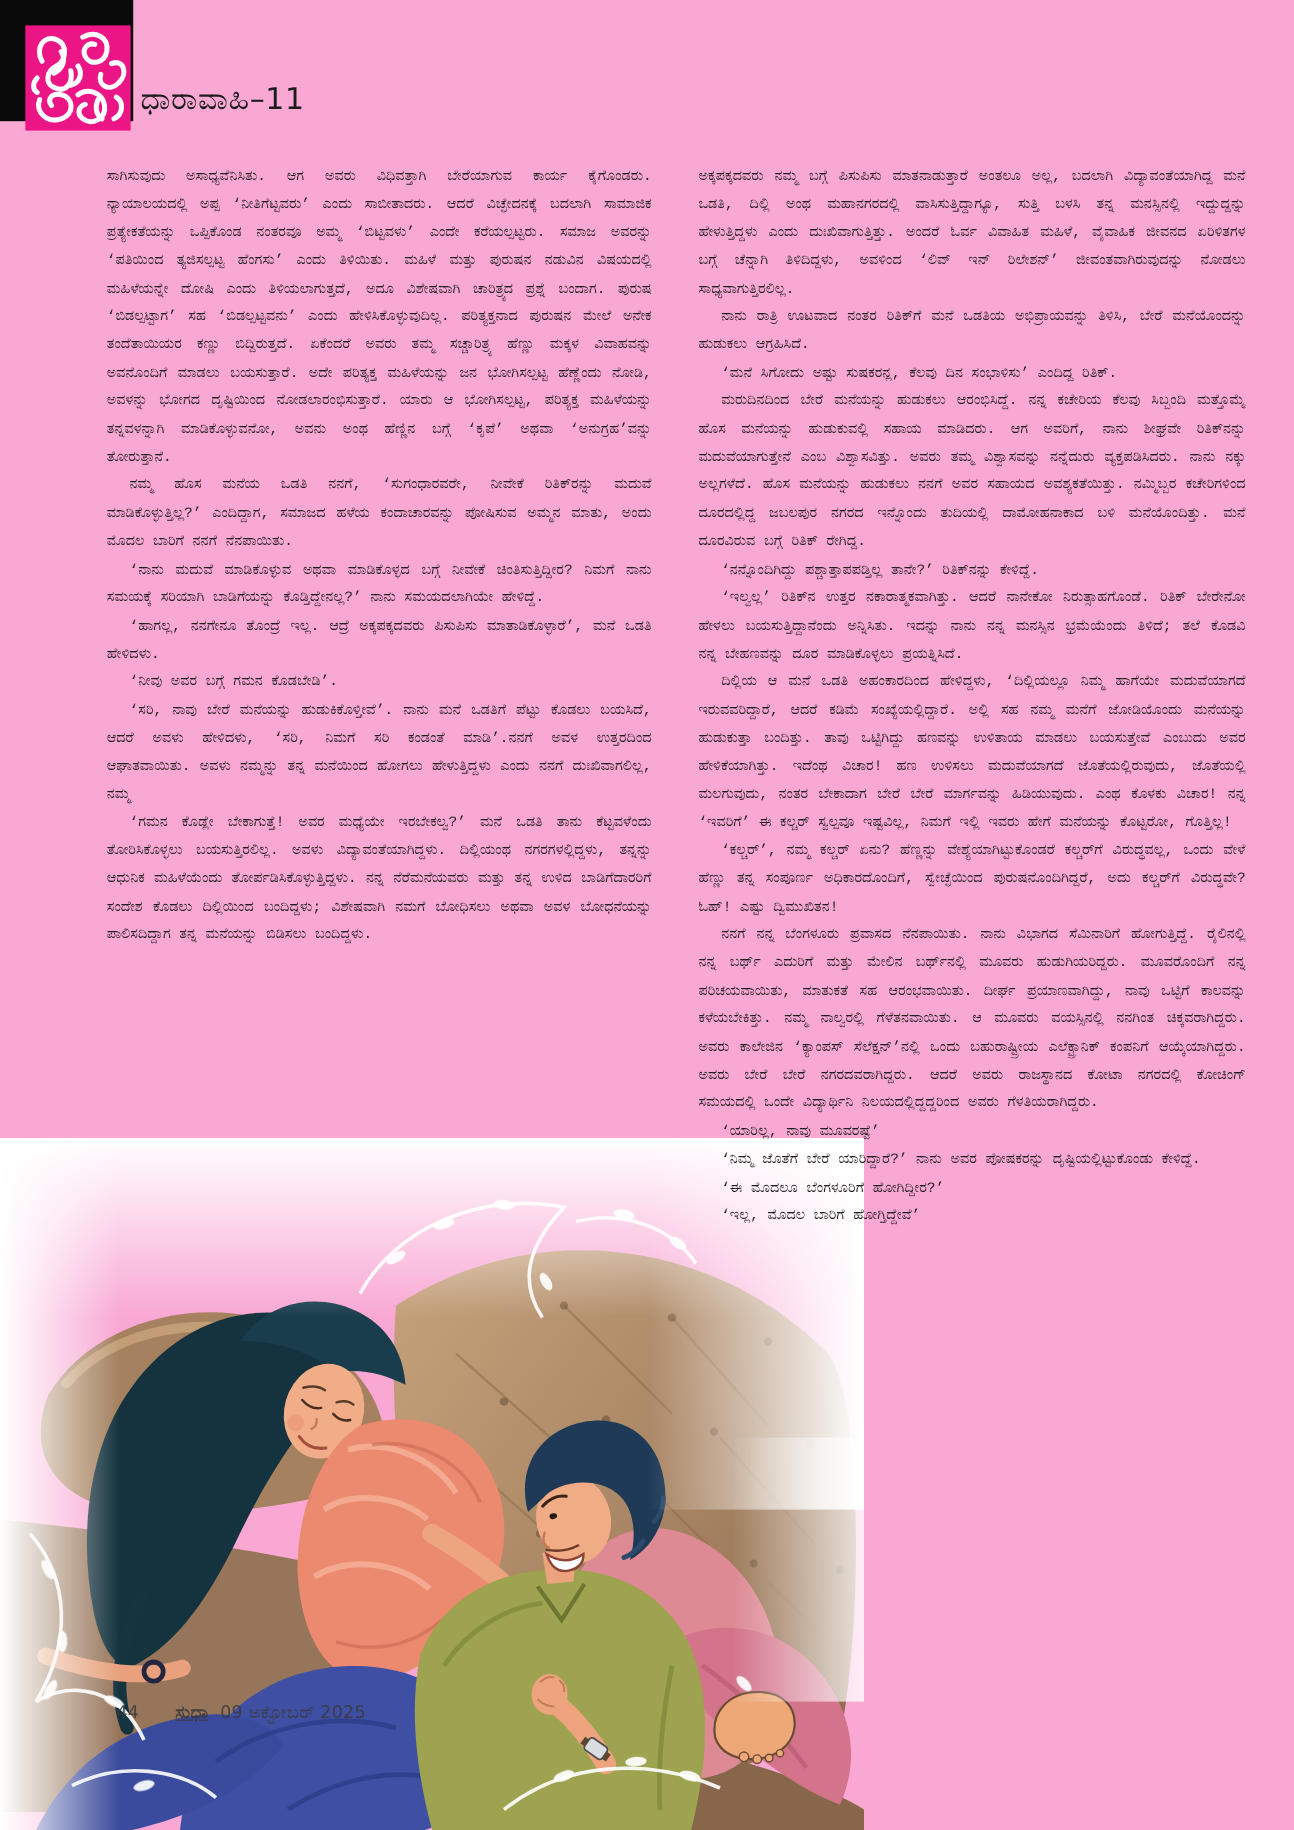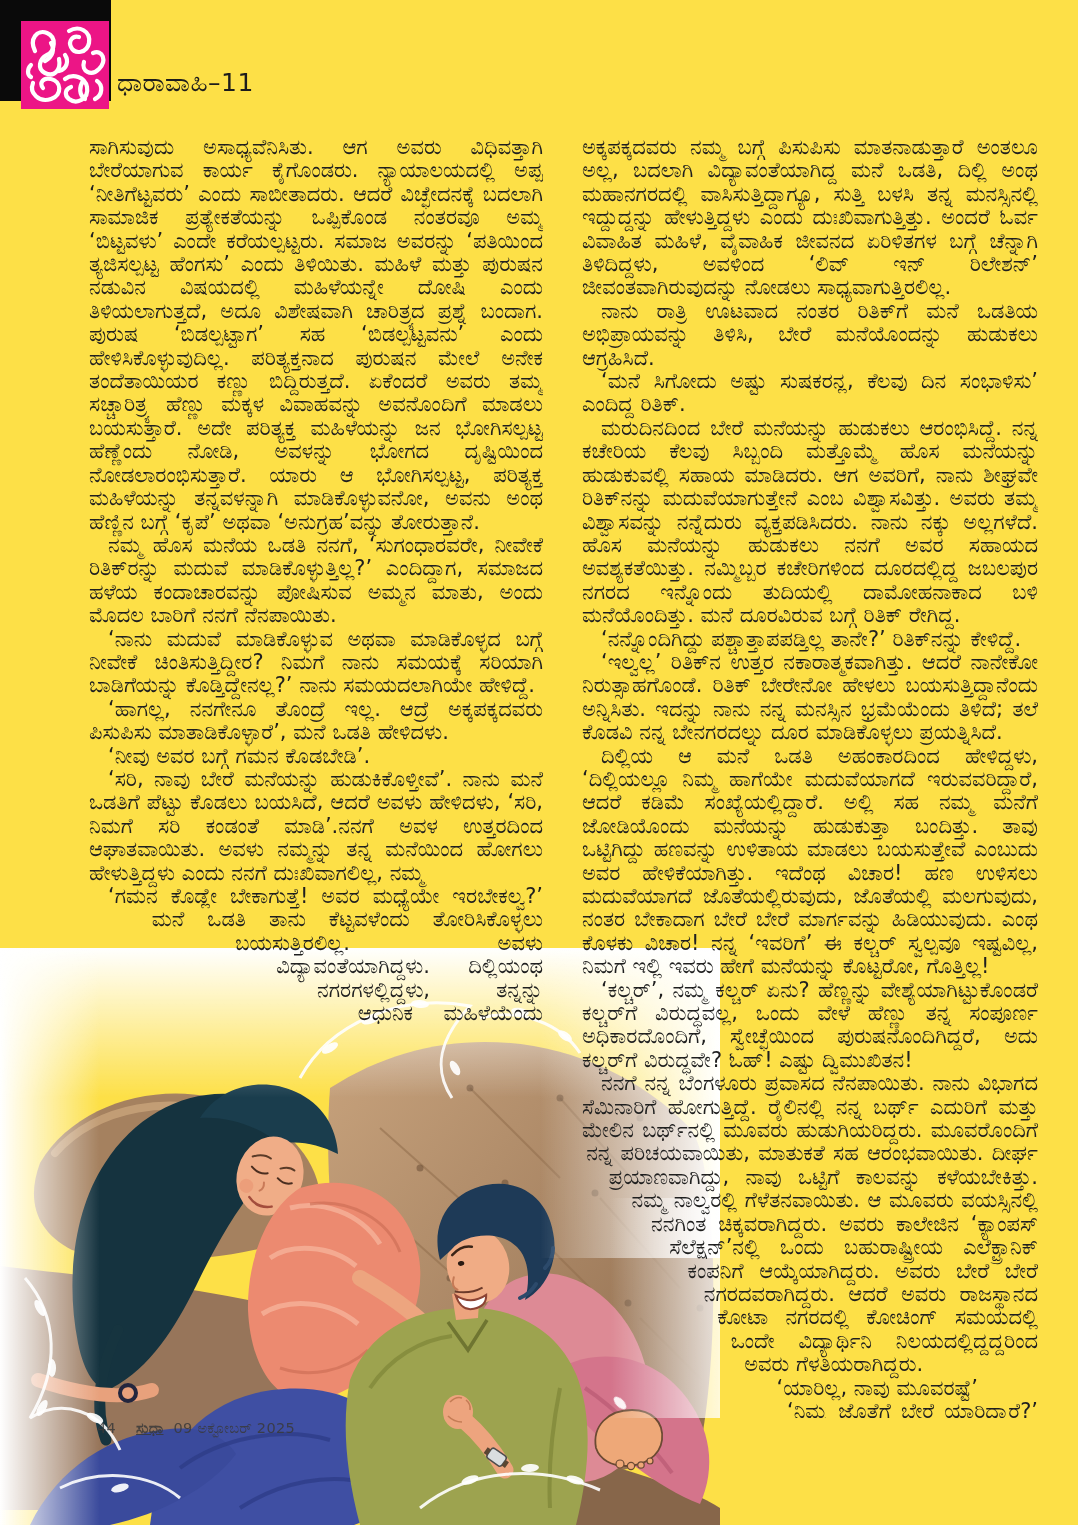--- a/index.html
+++ b/index.html
@@ -1,43 +1,44 @@
 <!DOCTYPE html>
 <html><head>
 <meta charset="utf-8">
 <style>
   html,body{margin:0;padding:0;background:#e9e9e9;}
   .page{
     position:relative;
     width:1078px;height:1525px;
     margin:0 auto;
-    background:#fde047;
+    background:#f9a8d4;
     overflow:hidden;
     font-family:"DejaVu Sans","Liberation Sans",sans-serif;
     color:#1f1f1f;
   }
   
   .logo-black{
     position:absolute;left:0;top:0;width:111px;height:101px;
     background:#0a0a0a;
   }
   .logo-pink{
     position:absolute;left:21px;top:21px;width:88px;height:88px;
   }
   .series-title{
     position:absolute;left:117px;top:68px;
     font-size:25px;letter-spacing:.5px;color:#1c1c1c;
   }
   
   .col{
     position:absolute;
-    font-size:21px;line-height:23.4px;
+    font-size:12px;line-height:23.4px;
     text-align:justify;
     overflow:hidden;
     z-index:2;
+    font-family:Liberation Mono, monospace;
   }
   .col p{margin:0;}
   .col p.ind{text-indent:19px;}
   .col-left{left:85px;top:136px;width:458px;height:905px;}
   .col-right{left:578px;top:136px;width:460px;height:1282px;}
   .wrap-shape{float:left;}
   .wrap-shape.left{
     width:300px;height:905px;
     shape-outside:polygon(0 0,4px 0,4px 86%,150px 90.5%,300px 100%,0 100%);
   }
@@ -49,21 +50,21 @@
   .illustration{
     position:absolute;left:0;top:948px;width:720px;height:577px;
     z-index:1;
   }
   
   .footer{
     position:absolute;left:97px;top:1420px;z-index:3;
     font-size:14.5px;color:#3a3a3a;opacity:.85;
     letter-spacing:.3px;white-space:nowrap;
   }
-  .footer .pg{margin-right:20px;text-align:right;}
+  .footer .pg{margin-right:30px;text-align:right;}
   .footer .mag{font-weight:bold;margin-right:10px;text-decoration:underline;}
 </style>
 </head>
 <body>
 
 <div class="page">
 
   <div class="logo-black"></div>
   <svg class="logo-pink" viewBox="0 0 88 88" aria-hidden="true">
     <rect x="0" y="0" width="88" height="88" fill="#ec1586"></rect>
@@ -253,21 +254,21 @@
     <p class="ind">‘ಗಮನ ಕೊಡ್ಲೇ ಬೇಕಾಗುತ್ತೆ! ಅವರ ಮಧ್ಯೆಯೇ ಇರಬೇಕಲ್ವ?’ ಮನೆ ಒಡತಿ ತಾನು ಕೆಟ್ಟವಳೆಂದು ತೋರಿಸಿಕೊಳ್ಳಲು ಬಯಸುತ್ತಿರಲಿಲ್ಲ. ಅವಳು ವಿದ್ಯಾವಂತೆಯಾಗಿದ್ದಳು. ದಿಲ್ಲಿಯಂಥ ನಗರಗಳಲ್ಲಿದ್ದಳು, ತನ್ನನ್ನು ಆಧುನಿಕ ಮಹಿಳೆಯೆಂದು ತೋರ್ಪಡಿಸಿಕೊಳ್ಳುತ್ತಿದ್ದಳು. ನನ್ನ ನೆರೆಮನೆಯವರು ಮತ್ತು ತನ್ನ ಉಳಿದ ಬಾಡಿಗೆದಾರರಿಗೆ ಸಂದೇಶ ಕೊಡಲು ದಿಲ್ಲಿಯಿಂದ ಬಂದಿದ್ದಳು; ವಿಶೇಷವಾಗಿ ನಮಗೆ ಬೋಧಿಸಲು ಅಥವಾ ಅವಳ ಬೋಧನೆಯನ್ನು ಪಾಲಿಸದಿದ್ದಾಗ ತನ್ನ ಮನೆಯನ್ನು ಬಿಡಿಸಲು ಬಂದಿದ್ದಳು.</p>
   </div>
 
   <div class="col col-right">
     <div class="wrap-shape right" aria-hidden="true"></div>
     <p>ಅಕ್ಕಪಕ್ಕದವರು ನಮ್ಮ ಬಗ್ಗೆ ಪಿಸುಪಿಸು ಮಾತನಾಡುತ್ತಾರೆ ಅಂತಲೂ ಅಲ್ಲ, ಬದಲಾಗಿ ವಿದ್ಯಾವಂತೆಯಾಗಿದ್ದ ಮನೆ ಒಡತಿ, ದಿಲ್ಲಿ ಅಂಥ ಮಹಾನಗರದಲ್ಲಿ ವಾಸಿಸುತ್ತಿದ್ದಾಗ್ಯೂ, ಸುತ್ತಿ ಬಳಸಿ ತನ್ನ ಮನಸ್ಸಿನಲ್ಲಿ ಇದ್ದುದ್ದನ್ನು ಹೇಳುತ್ತಿದ್ದಳು ಎಂದು ದುಃಖಿವಾಗುತ್ತಿತ್ತು. ಅಂದರೆ ಓರ್ವ ವಿವಾಹಿತ ಮಹಿಳೆ, ವೈವಾಹಿಕ ಜೀವನದ ಏರಿಳಿತಗಳ ಬಗ್ಗೆ ಚೆನ್ನಾಗಿ ತಿಳಿದಿದ್ದಳು, ಅವಳಿಂದ ‘ಲಿವ್ ಇನ್ ರಿಲೇಶನ್’ ಜೀವಂತವಾಗಿರುವುದನ್ನು ನೋಡಲು ಸಾಧ್ಯವಾಗುತ್ತಿರಲಿಲ್ಲ.</p>
     <p class="ind">ನಾನು ರಾತ್ರಿ ಊಟವಾದ ನಂತರ ರಿತಿಕ್‌ಗೆ ಮನೆ ಒಡತಿಯ ಅಭಿಪ್ರಾಯವನ್ನು ತಿಳಿಸಿ, ಬೇರೆ ಮನೆಯೊಂದನ್ನು ಹುಡುಕಲು ಆಗ್ರಹಿಸಿದೆ.</p>
     <p class="ind">‘ಮನೆ ಸಿಗೋದು ಅಷ್ಟು ಸುಷಕರನ್ಲ, ಕೆಲವು ದಿನ ಸಂಭಾಳಿಸು’ ಎಂದಿದ್ದ ರಿತಿಕ್.</p>
     <p class="ind">ಮರುದಿನದಿಂದ ಬೇರೆ ಮನೆಯನ್ನು ಹುಡುಕಲು ಆರಂಭಿಸಿದ್ದೆ. ನನ್ನ ಕಚೇರಿಯ ಕೆಲವು ಸಿಬ್ಬಂದಿ ಮತ್ತೊಮ್ಮೆ ಹೊಸ ಮನೆಯನ್ನು ಹುಡುಕುವಲ್ಲಿ ಸಹಾಯ ಮಾಡಿದರು. ಆಗ ಅವರಿಗೆ, ನಾನು ಶೀಘ್ರವೇ ರಿತಿಕ್‌ನನ್ನು ಮದುವೆಯಾಗುತ್ತೇನೆ ಎಂಬ ವಿಶ್ವಾಸವಿತ್ತು. ಅವರು ತಮ್ಮ ವಿಶ್ವಾಸವನ್ನು ನನ್ನೆದುರು ವ್ಯಕ್ತಪಡಿಸಿದರು. ನಾನು ನಕ್ಕು ಅಲ್ಲಗಳೆದೆ. ಹೊಸ ಮನೆಯನ್ನು ಹುಡುಕಲು ನನಗೆ ಅವರ ಸಹಾಯದ ಅವಶ್ಯಕತೆಯಿತ್ತು. ನಮ್ಮಿಬ್ಬರ ಕಚೇರಿಗಳಿಂದ ದೂರದಲ್ಲಿದ್ದ ಜಬಲಪುರ ನಗರದ ಇನ್ನೊಂದು ತುದಿಯಲ್ಲಿ ದಾಮೋಹನಾಕಾದ ಬಳಿ ಮನೆಯೊಂದಿತ್ತು. ಮನೆ ದೂರವಿರುವ ಬಗ್ಗೆ ರಿತಿಕ್ ರೇಗಿದ್ದ.</p>
     <p class="ind">‘ನನ್ನೊಂದಿಗಿದ್ದು ಪಶ್ಚಾತ್ತಾಪಪಡ್ತಿಲ್ಲ ತಾನೇ?’ ರಿತಿಕ್‌ನನ್ನು ಕೇಳಿದ್ದೆ.</p>
-    <p class="ind">‘ಇಲ್ವಲ್ಲ’ ರಿತಿಕ್‌ನ ಉತ್ತರ ನಕಾರಾತ್ಮಕವಾಗಿತ್ತು. ಆದರೆ ನಾನೇಕೋ ನಿರುತ್ಸಾಹಗೊಂಡೆ. ರಿತಿಕ್ ಬೇರೇನೋ ಹೇಳಲು ಬಯಸುತ್ತಿದ್ದಾನೆಂದು ಅನ್ನಿಸಿತು. ಇದನ್ನು ನಾನು ನನ್ನ ಮನಸ್ಸಿನ ಭ್ರಮೆಯೆಂದು ತಿಳಿದೆ; ತಲೆ ಕೊಡವಿ ನನ್ನ ಬೇನಗರದಲ್ನು ದೂರ ಮಾಡಿಕೊಳ್ಳಲು ಪ್ರಯತ್ನಿಸಿದೆ.</p>
+    <p class="ind">‘ಇಲ್ವಲ್ಲ’ ರಿತಿಕ್‌ನ ಉತ್ತರ ನಕಾರಾತ್ಮಕವಾಗಿತ್ತು. ಆದರೆ ನಾನೇಕೋ ನಿರುತ್ಸಾಹಗೊಂಡೆ. ರಿತಿಕ್ ಬೇರೇನೋ ಹೇಳಲು ಬಯಸುತ್ತಿದ್ದಾನೆಂದು ಅನ್ನಿಸಿತು. ಇದನ್ನು ನಾನು ನನ್ನ ಮನಸ್ಸಿನ ಭ್ರಮೆಯೆಂದು ತಿಳಿದೆ; ತಲೆ ಕೊಡವಿ ನನ್ನ ಬೇಹಣವನ್ನು ದೂರ ಮಾಡಿಕೊಳ್ಳಲು ಪ್ರಯತ್ನಿಸಿದೆ.</p>
     <p class="ind">ದಿಲ್ಲಿಯ ಆ ಮನೆ ಒಡತಿ ಅಹಂಕಾರದಿಂದ ಹೇಳಿದ್ದಳು, ‘ದಿಲ್ಲಿಯಲ್ಲೂ ನಿಮ್ಮ ಹಾಗೆಯೇ ಮದುವೆಯಾಗದೆ ಇರುವವರಿದ್ದಾರೆ, ಆದರೆ ಕಡಿಮೆ ಸಂಖ್ಯೆಯಲ್ಲಿದ್ದಾರೆ. ಅಲ್ಲಿ ಸಹ ನಮ್ಮ ಮನೆಗೆ ಜೋಡಿಯೊಂದು ಮನೆಯನ್ನು ಹುಡುಕುತ್ತಾ ಬಂದಿತ್ತು. ತಾವು ಒಟ್ಟಿಗಿದ್ದು ಹಣವನ್ನು ಉಳಿತಾಯ ಮಾಡಲು ಬಯಸುತ್ತೇವೆ ಎಂಬುದು ಅವರ ಹೇಳಿಕೆಯಾಗಿತ್ತು. ಇದೆಂಥ ವಿಚಾರ! ಹಣ ಉಳಿಸಲು ಮದುವೆಯಾಗದೆ ಜೊತೆಯಲ್ಲಿರುವುದು, ಜೊತೆಯಲ್ಲಿ ಮಲಗುವುದು, ನಂತರ ಬೇಕಾದಾಗ ಬೇರೆ ಬೇರೆ ಮಾರ್ಗವನ್ನು ಹಿಡಿಯುವುದು. ಎಂಥ ಕೊಳಕು ವಿಚಾರ! ನನ್ನ ‘ಇವರಿಗೆ’ ಈ ಕಲ್ಚರ್ ಸ್ವಲ್ಪವೂ ಇಷ್ಟವಿಲ್ಲ, ನಿಮಗೆ ಇಲ್ಲಿ ಇವರು ಹೇಗೆ ಮನೆಯನ್ನು ಕೊಟ್ಟರೋ, ಗೊತ್ತಿಲ್ಲ!</p>
     <p class="ind">‘ಕಲ್ಚರ್’, ನಮ್ಮ ಕಲ್ಚರ್ ಏನು? ಹೆಣ್ಣನ್ನು ವೇಶ್ಯೆಯಾಗಿಟ್ಟುಕೊಂಡರೆ ಕಲ್ಚರ್‌ಗೆ ವಿರುದ್ಧವಲ್ಲ, ಒಂದು ವೇಳೆ ಹೆಣ್ಣು ತನ್ನ ಸಂಪೂರ್ಣ ಅಧಿಕಾರದೊಂದಿಗೆ, ಸ್ವೇಚ್ಛೆಯಿಂದ ಪುರುಷನೊಂದಿಗಿದ್ದರೆ, ಅದು ಕಲ್ಚರ್‌ಗೆ ವಿರುದ್ಧವೇ? ಓಹ್! ಎಷ್ಟು ದ್ವಿಮುಖಿತನ!</p>
     <p class="ind">ನನಗೆ ನನ್ನ ಬೆಂಗಳೂರು ಪ್ರವಾಸದ ನೆನಪಾಯಿತು. ನಾನು ವಿಭಾಗದ ಸೆಮಿನಾರಿಗೆ ಹೋಗುತ್ತಿದ್ದೆ. ರೈಲಿನಲ್ಲಿ ನನ್ನ ಬರ್ಥ್ ಎದುರಿಗೆ ಮತ್ತು ಮೇಲಿನ ಬರ್ಥ್‌ನಲ್ಲಿ ಮೂವರು ಹುಡುಗಿಯರಿದ್ದರು. ಮೂವರೊಂದಿಗೆ ನನ್ನ ಪರಿಚಯವಾಯಿತು, ಮಾತುಕತೆ ಸಹ ಆರಂಭವಾಯಿತು. ದೀರ್ಘ ಪ್ರಯಾಣವಾಗಿದ್ದು, ನಾವು ಒಟ್ಟಿಗೆ ಕಾಲವನ್ನು ಕಳೆಯಬೇಕಿತ್ತು. ನಮ್ಮ ನಾಲ್ವರಲ್ಲಿ ಗೆಳೆತನವಾಯಿತು. ಆ ಮೂವರು ವಯಸ್ಸಿನಲ್ಲಿ ನನಗಿಂತ ಚಿಕ್ಕವರಾಗಿದ್ದರು. ಅವರು ಕಾಲೇಜಿನ ‘ಕ್ಯಾಂಪಸ್ ಸೆಲೆಕ್ಷನ್’ನಲ್ಲಿ ಒಂದು ಬಹುರಾಷ್ಟ್ರೀಯ ಎಲೆಕ್ಟ್ರಾನಿಕ್ ಕಂಪನಿಗೆ ಆಯ್ಕೆಯಾಗಿದ್ದರು. ಅವರು ಬೇರೆ ಬೇರೆ ನಗರದವರಾಗಿದ್ದರು. ಆದರೆ ಅವರು ರಾಜಸ್ಥಾನದ ಕೋಟಾ ನಗರದಲ್ಲಿ ಕೋಚಿಂಗ್ ಸಮಯದಲ್ಲಿ ಒಂದೇ ವಿದ್ಯಾರ್ಥಿನಿ ನಿಲಯದಲ್ಲಿದ್ದದ್ದರಿಂದ ಅವರು ಗೆಳತಿಯರಾಗಿದ್ದರು.</p>
     <p class="ind">‘ಯಾರಿಲ್ಲ, ನಾವು ಮೂವರಷ್ಟೆ’</p>
     <p class="ind">‘ನಿಮ್ಮ ಜೊತೆಗೆ ಬೇರೆ ಯಾರಿದ್ದಾರೆ?’ ನಾನು ಅವರ ಪೋಷಕರನ್ನು ದೃಷ್ಟಿಯಲ್ಲಿಟ್ಟುಕೊಂಡು ಕೇಳಿದ್ದೆ.</p>
     <p class="ind">‘ಈ ಮೊದಲೂ ಬೆಂಗಳೂರಿಗೆ ಹೋಗಿದ್ದೀರ?’</p>
     <p class="ind">‘ಇಲ್ಲ, ಮೊದಲ ಬಾರಿಗೆ ಹೋಗ್ತಿದ್ದೇವೆ’</p>
   </div>
 
   <div class="footer">

